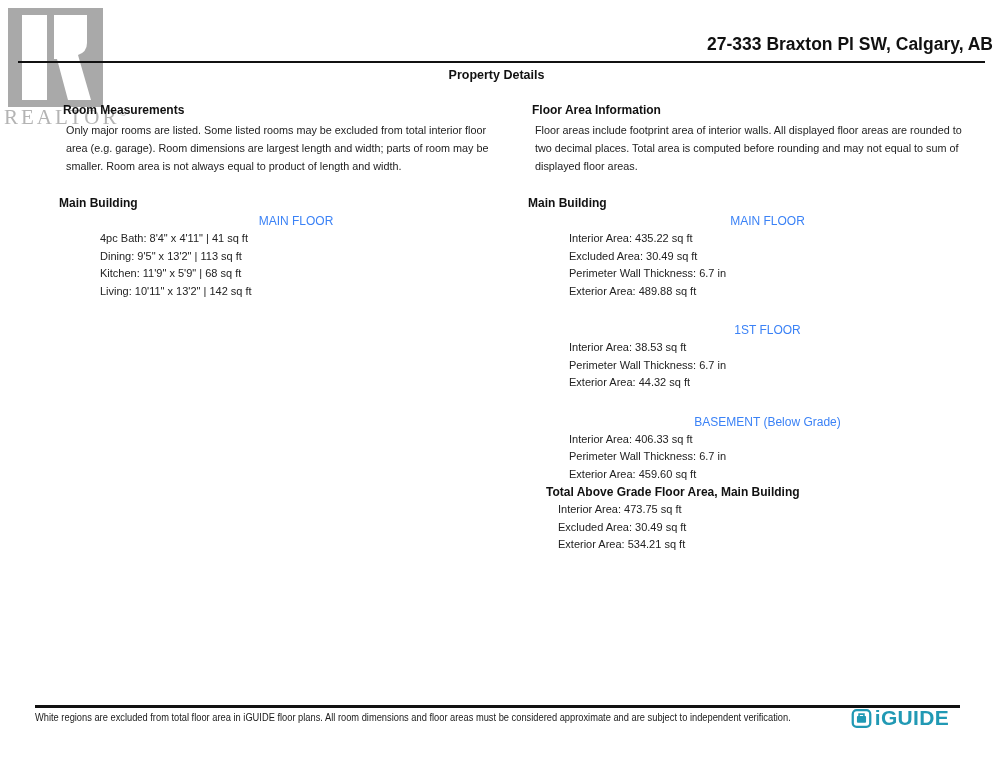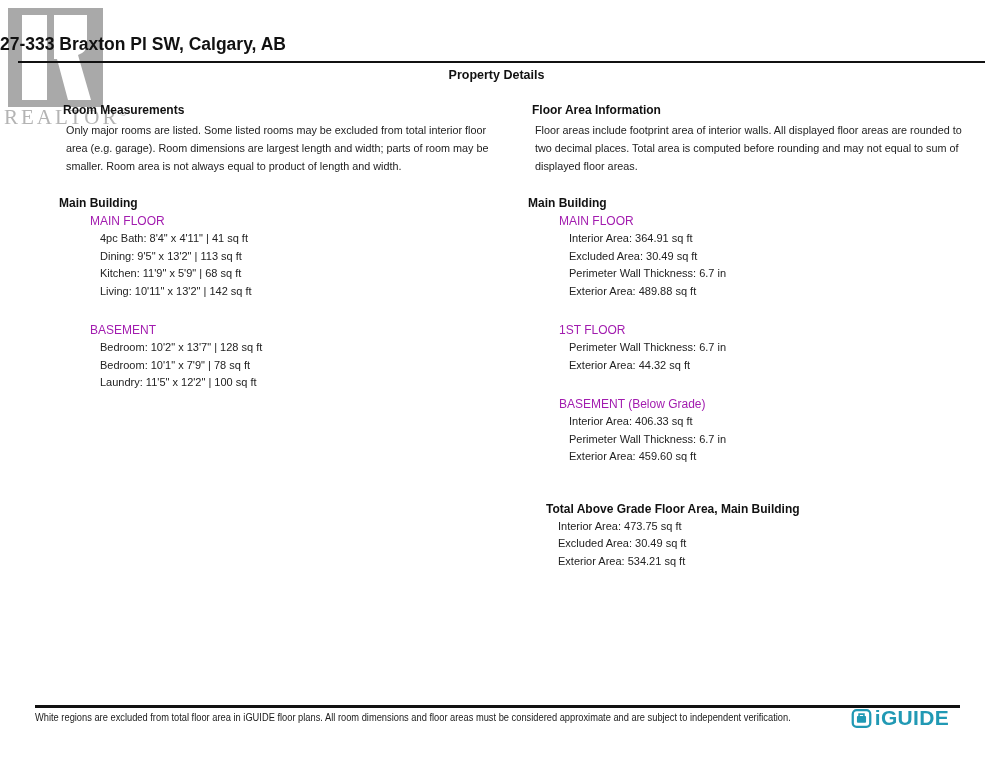--- a/index.html
+++ b/index.html
@@ -23,21 +23,21 @@
     position: absolute; left: 4px; top: 105px;
     font-size: 21px; letter-spacing: 3px;
     color: #b4b4b4; z-index: 1;
     font-family: Liberation Serif, serif;
   }
   .wm-label sup { font-size: 10px; letter-spacing: 0; }
 
   
   .page-title {
     position: absolute; top: 34px; left: 0; width: 100%;
-    text-align: left; font-size: 17.5px; font-weight: bold;
+    text-align: right; font-size: 17.5px; font-weight: bold;
     color: #111; z-index: 2;
   }
   .title-rule {
     position: absolute; top: 61px; left: 18px; width: 967px; height: 2px;
     background: #111; z-index: 2;
   }
   .page-subtitle {
     position: absolute; top: 68px; left: 0; width: 100%;
     text-align: center; font-size: 12.5px; font-weight: bold;
     color: #111; z-index: 2;
@@ -57,29 +57,29 @@
     font-size: 10.8px; line-height: 18px; color: #222;
     margin-top: 3px;
     margin-left: 24px;
   }
 
   .building-name {
     font-size: 12px; font-weight: bold; color: #111;
     margin: 19px 0 0 17px; line-height: 18px;
   }
   .floor-name {
-    font-size: 12px; color: #a21caf;
-    margin-left: 48px; line-height: 18px;
+    font-size: 12px; color: #3b82f6;
+    margin-left: 48px; line-height: 18px; text-align: center;
   }
   .detail-line {
     font-size: 11px; color: #222;
     margin-left: 58px; line-height: 17.5px;
   }
   .floor-block + .floor-block { margin-top: 21px; }
-  .total-block { margin-top: 34px; }
+  .total-block { }
   .total-heading {
     font-size: 12px; font-weight: bold; color: #111;
     margin-left: 35px; line-height: 18px;
   }
   .total-block .detail-line { margin-left: 47px; }
 
   
   .footer-rule {
     position: absolute; left: 35px; top: 705px;
     width: 925px; height: 3px; background: #111; z-index: 2;
@@ -122,44 +122,39 @@
   <div class="building-name">Main Building</div>
 
   <div class="floor-block">
     <div class="floor-name">MAIN FLOOR</div>
     <div class="detail-line">4pc Bath: 8'4" x 4'11" | 41 sq ft</div>
     <div class="detail-line">Dining: 9'5" x 13'2" | 113 sq ft</div>
     <div class="detail-line">Kitchen: 11'9" x 5'9" | 68 sq ft</div>
     <div class="detail-line">Living: 10'11" x 13'2" | 142 sq ft</div>
   </div>
 
-  <div class="floor-block">
-    <div class="floor-name">BASEMENT</div>
-    <div class="detail-line">Bedroom: 10'2" x 13'7" | 128 sq ft</div>
-    <div class="detail-line">Bedroom: 10'1" x 7'9" | 78 sq ft</div>
-    <div class="detail-line">Laundry: 11'5" x 12'2" | 100 sq ft</div>
-  </div>
 </div>
 
 <div class="col col-right">
   <div class="section-heading">Floor Area Information</div>
   <div class="section-desc">Floor areas include footprint area of interior walls. All displayed floor areas are rounded to two decimal places. Total area is computed before rounding and may not equal to sum of displayed floor areas.</div>
 
   <div class="building-name">Main Building</div>
 
   <div class="floor-block">
     <div class="floor-name">MAIN FLOOR</div>
-    <div class="detail-line">Interior Area: 364.91 sq ft</div>
+    <div class="detail-line">Interior Area: 435.22 sq ft</div>
     <div class="detail-line">Excluded Area: 30.49 sq ft</div>
     <div class="detail-line">Perimeter Wall Thickness: 6.7 in</div>
     <div class="detail-line">Exterior Area: 489.88 sq ft</div>
   </div>
 
   <div class="floor-block">
     <div class="floor-name">1ST FLOOR</div>
+    <div class="detail-line">Interior Area: 38.53 sq ft</div>
     <div class="detail-line">Perimeter Wall Thickness: 6.7 in</div>
     <div class="detail-line">Exterior Area: 44.32 sq ft</div>
   </div>
 
   <div class="floor-block">
     <div class="floor-name">BASEMENT (Below Grade)</div>
     <div class="detail-line">Interior Area: 406.33 sq ft</div>
     <div class="detail-line">Perimeter Wall Thickness: 6.7 in</div>
     <div class="detail-line">Exterior Area: 459.60 sq ft</div>
   </div>

